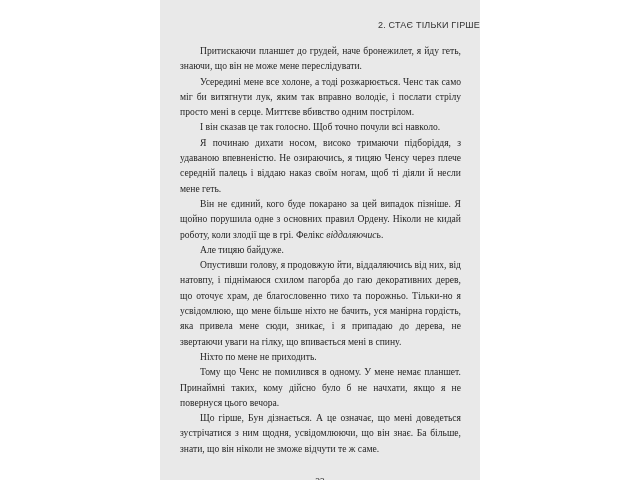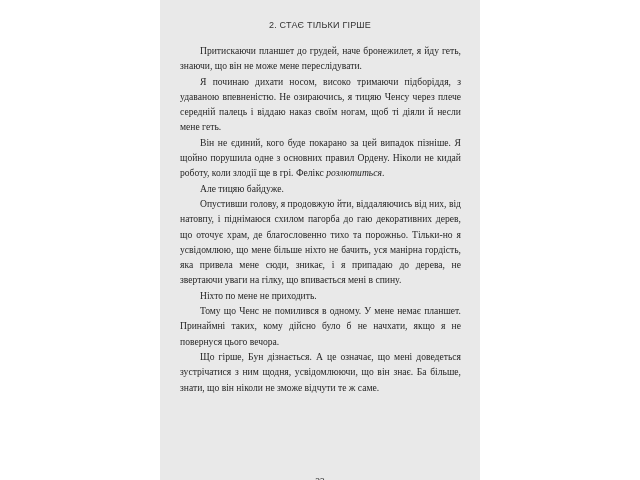--- a/index.html
+++ b/index.html
@@ -2,21 +2,21 @@
 <html><head>
 <meta charset="utf-8">
 <style>
   html, body { margin:0; padding:0; }
   body { width:640px; height:480px; background:#ffffff; position:relative; overflow:hidden; }
   .page {
     position:absolute; left:160px; top:0; width:320px; height:480px;
     background:#e9e9e9;
   }
   .header {
-    position:absolute; top:20px; left:0; width:320px; text-align:center;
+    position:absolute; top:20px; left:0; width:320px; text-align:right;
     font-family:"Liberation Sans", sans-serif; font-size:9px; color:#333; letter-spacing:0.2px;
   }
   .body {
     position:absolute; top:43px; left:20px; width:281px;
     font-family:"Liberation Serif", serif; font-size:9.6px; line-height:15.3px; color:#262626;
     text-align:justify;
   }
   .body p { margin:0; text-indent:20px; }
   .body em { font-style:italic; }
   .pagenum {
@@ -24,22 +24,24 @@
     font-family:"Liberation Serif", serif; font-size:9.5px; color:#222;
   }
 </style>
 </head>
 <body>
 
 <div class="page">
   <div class="header">2. СТАЄ ТІЛЬКИ ГІРШЕ</div>
   <div class="body">
     <p>Притискаючи планшет до грудей, наче бронежилет, я йду геть, знаючи, що він не може мене переслідувати.</p>
+    <p>Усередині мене все холоне, а тоді розжарюється. Ченс так само міг би витягнути лук, яким так вправно володіє, і послати стрілу просто мені в серце. Миттєве вбивство одним пострілом.</p>
+    <p>І він сказав це так голосно. Щоб точно почули всі навколо.</p>
     <p>Я починаю дихати носом, високо тримаючи підборіддя, з удаваною впевненістю. Не озираючись, я тицяю Ченсу через плече середній палець і віддаю наказ своїм ногам, щоб ті діяли й несли мене геть.</p>
-    <p><span>Він не єдиний, кого буде покарано за цей випадок пізніше. Я щойно порушила одне з основних правил Ордену. Ніколи не кидай роботу, коли злодії ще в грі. Фелікс</span> <em>розлютиться</em><span>.</span></p>
+    <p><span>Він не єдиний, кого буде покарано за цей випадок пізніше. Я щойно порушила одне з основних правил Ордену. Ніколи не кидай роботу, коли злодії ще в грі. Фелікс</span> <em>віддаляючись</em><span>.</span></p>
     <p>Але тицяю байдуже.</p>
     <p>Опустивши голову, я продовжую йти, віддаляючись від них, від натовпу, і піднімаюся схилом пагорба до гаю декоративних дерев, що оточує храм, де благословенно тихо та порожньо. Тільки-но я усвідомлюю, що мене більше ніхто не бачить, уся манірна гордість, яка привела мене сюди, зникає, і я припадаю до дерева, не звертаючи уваги на гілку, що впивається мені в спину.</p>
     <p>Ніхто по мене не приходить.</p>
     <p>Тому що Ченс не помилився в одному. У мене немає планшет. Принаймні таких, кому дійсно було б не начхати, якщо я не повернуся цього вечора.</p>
     <p>Що гірше, Бун дізнається. А це означає, що мені доведеться зустрічатися з ним щодня, усвідомлюючи, що він знає. Ба більше, знати, що він ніколи не зможе відчути те ж саме.</p>
 
   </div>
   <div class="pagenum">23</div>
 </div>
 

